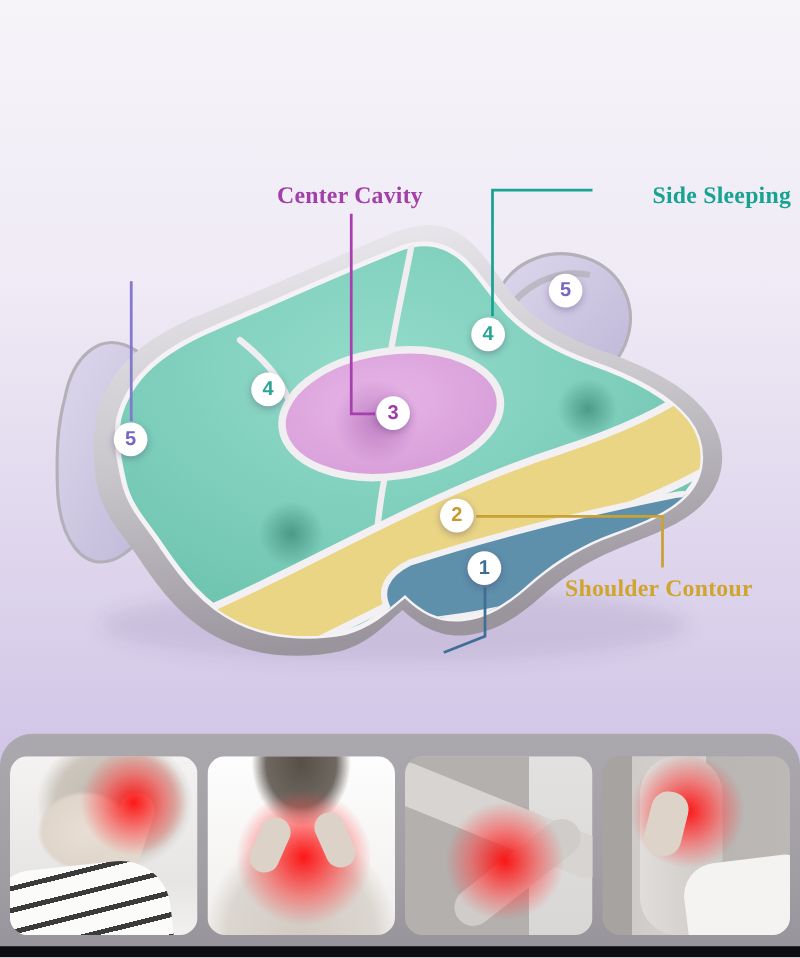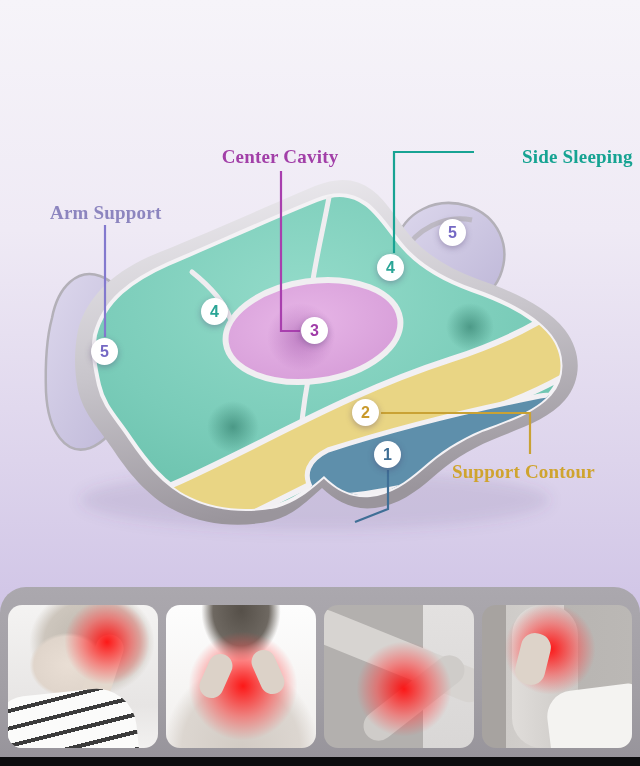--- a/index.html
+++ b/index.html
@@ -201,22 +201,21 @@
       <polyline points="281,171 281,331 300,331" stroke="#a83fae"></polyline>
       <polyline points="474,152 394,152 394,253" stroke="#18a393"></polyline>
       <polyline points="105,225 105,337" stroke="#8379ce"></polyline>
       <polyline points="381,413 530,413 530,454" stroke="#c9a235"></polyline>
       <polyline points="388,470 388,509 355,522" stroke="#3f6f96"></polyline>
     </g>
   </svg>
 
   <div class="label lbl-center-cavity">Center Cavity</div>
   <div class="label lbl-side-sleeping">Side Sleeping</div>
-  <div class="label lbl-arm-support">Arm Support</div>
-  <div class="label lbl-shoulder-contour">Support Contour</div>
+  <div class="label lbl-shoulder-contour">Shoulder Contour</div>
 
   <div class="badge b1">1</div>
   <div class="badge b2">2</div>
   <div class="badge b3">3</div>
   <div class="badge b4l">4</div>
   <div class="badge b4r">4</div>
   <div class="badge b5l">5</div>
   <div class="badge b5r">5</div>
 
   <div class="strip">

